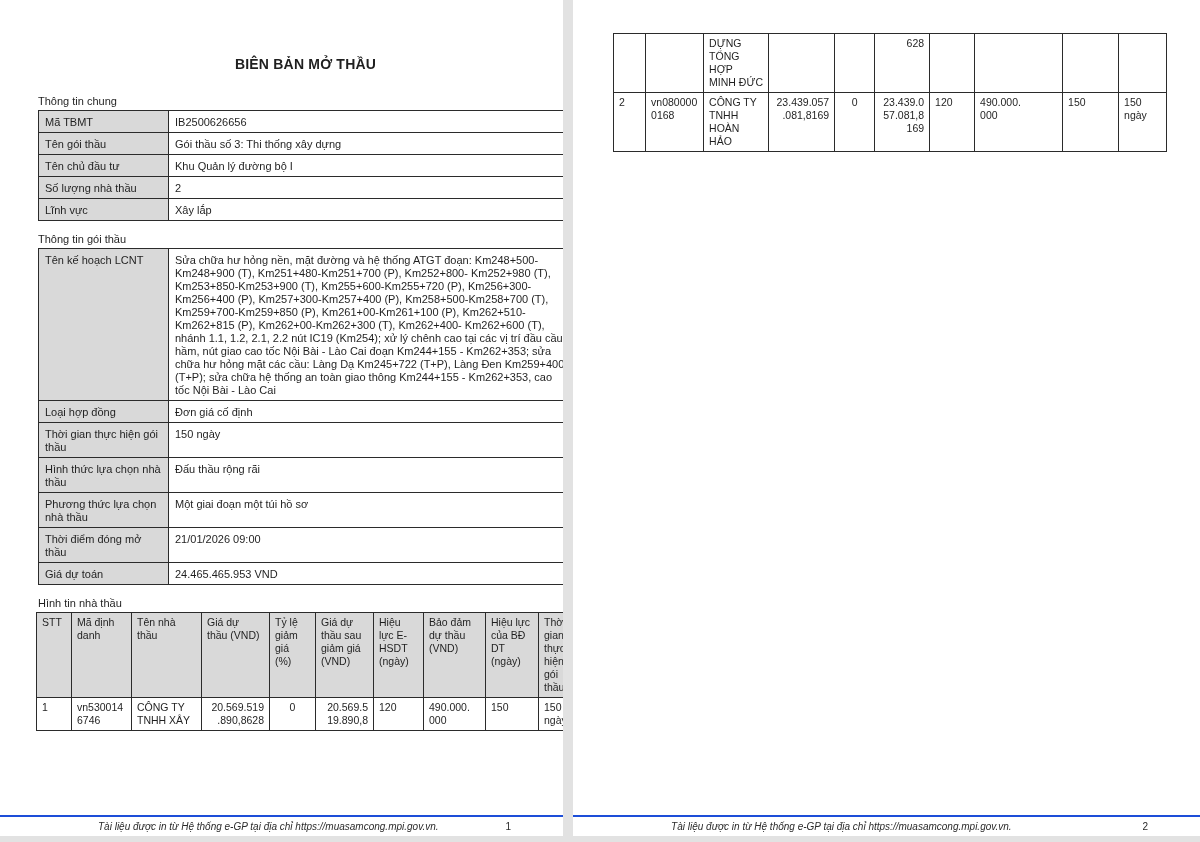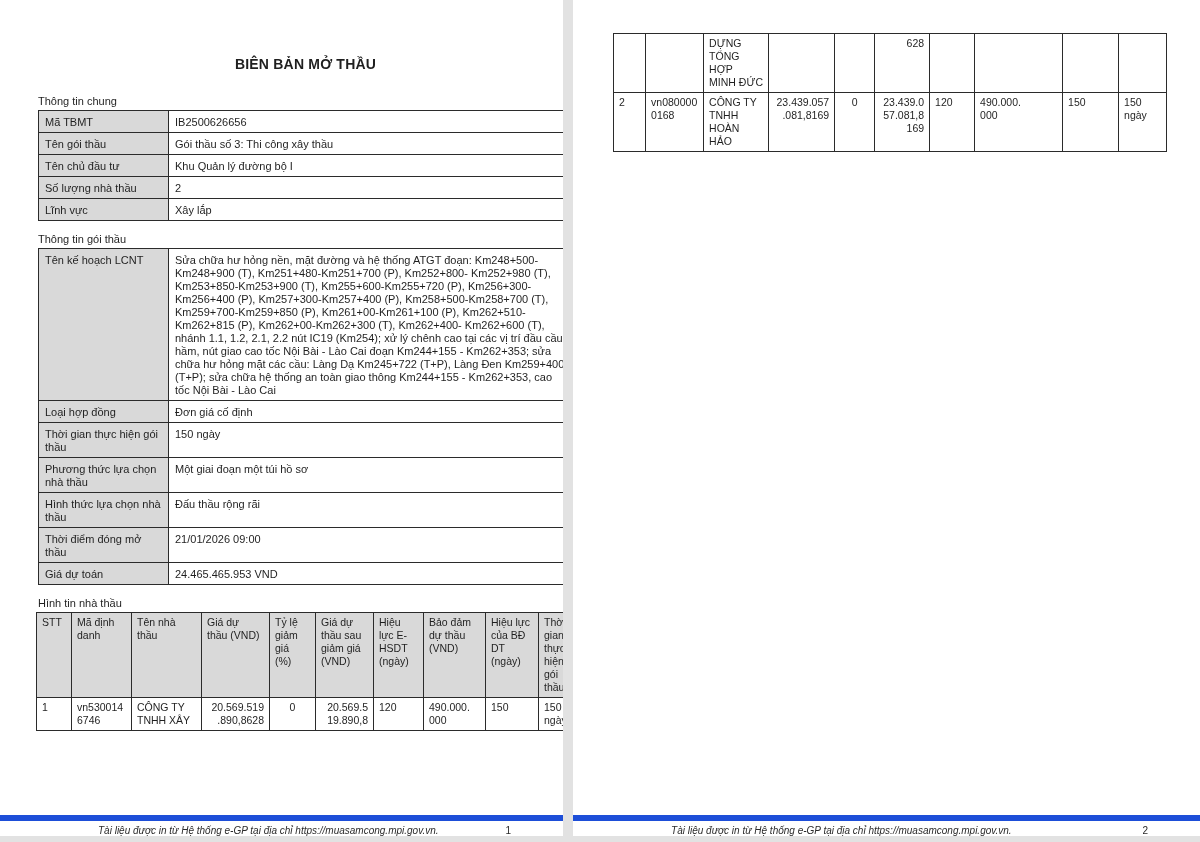--- a/index.html
+++ b/index.html
@@ -67,21 +67,21 @@
   }
   .ct-table th { background: #d9d9d9; }
   .ct-table td.ar { text-align: right; }
   .ct-table td.ac { text-align: center; }
 
   
   .footer {
     position: absolute;
     left: 0; right: 0; bottom: 0;
     height: 21px;
-    border-top: 6px solid #1d4ed8;
+    border-top: 2px solid #1d4ed8;
   }
   .footer-text {
     position: absolute;
     left: 98px; top: 4px;
     font-size: 10px;
     font-style: italic;
     color: #2a2a2a;
   }
   .page-num {
     position: absolute;
@@ -101,21 +101,21 @@
 
     <div class="section-heading h-general">Thông tin chung</div>
     <table class="kv-table">
       <tbody>
         <tr>
           <td class="label">Mã TBMT</td>
           <td class="value">IB2500626656</td>
         </tr>
         <tr>
           <td class="label">Tên gói thầu</td>
-          <td class="value">Gói thầu số 3: Thi công xây thầu</td>
+          <td class="value">Gói thầu số 3: Thi thống xây dựng</td>
         </tr>
         <tr>
           <td class="label">Tên chủ đầu tư</td>
           <td class="value">Khu Quản lý đường bộ I</td>
         </tr>
         <tr>
           <td class="label">Số lượng nhà thầu</td>
           <td class="value">2</td>
         </tr>
         <tr>
@@ -134,26 +134,26 @@
         </tr>
         <tr>
           <td class="label">Loại hợp đồng</td>
           <td class="value">Đơn giá cố định</td>
         </tr>
         <tr>
           <td class="label">Thời gian thực hiện gói thầu</td>
           <td class="value">150 ngày</td>
         </tr>
         <tr>
+          <td class="label">Hình thức lựa chọn nhà thầu</td>
+          <td class="value">Đấu thầu rộng rãi</td>
+        </tr>
+        <tr>
           <td class="label">Phương thức lựa chọn nhà thầu</td>
           <td class="value">Một giai đoạn một túi hồ sơ</td>
-        </tr>
-        <tr>
-          <td class="label">Hình thức lựa chọn nhà thầu</td>
-          <td class="value">Đấu thầu rộng rãi</td>
         </tr>
         <tr>
           <td class="label">Thời điểm đóng mở thầu</td>
           <td class="value">21/01/2026 09:00</td>
         </tr>
         <tr>
           <td class="label">Giá dự toán</td>
           <td class="value">24.465.465.953 VND</td>
         </tr>
       </tbody>

